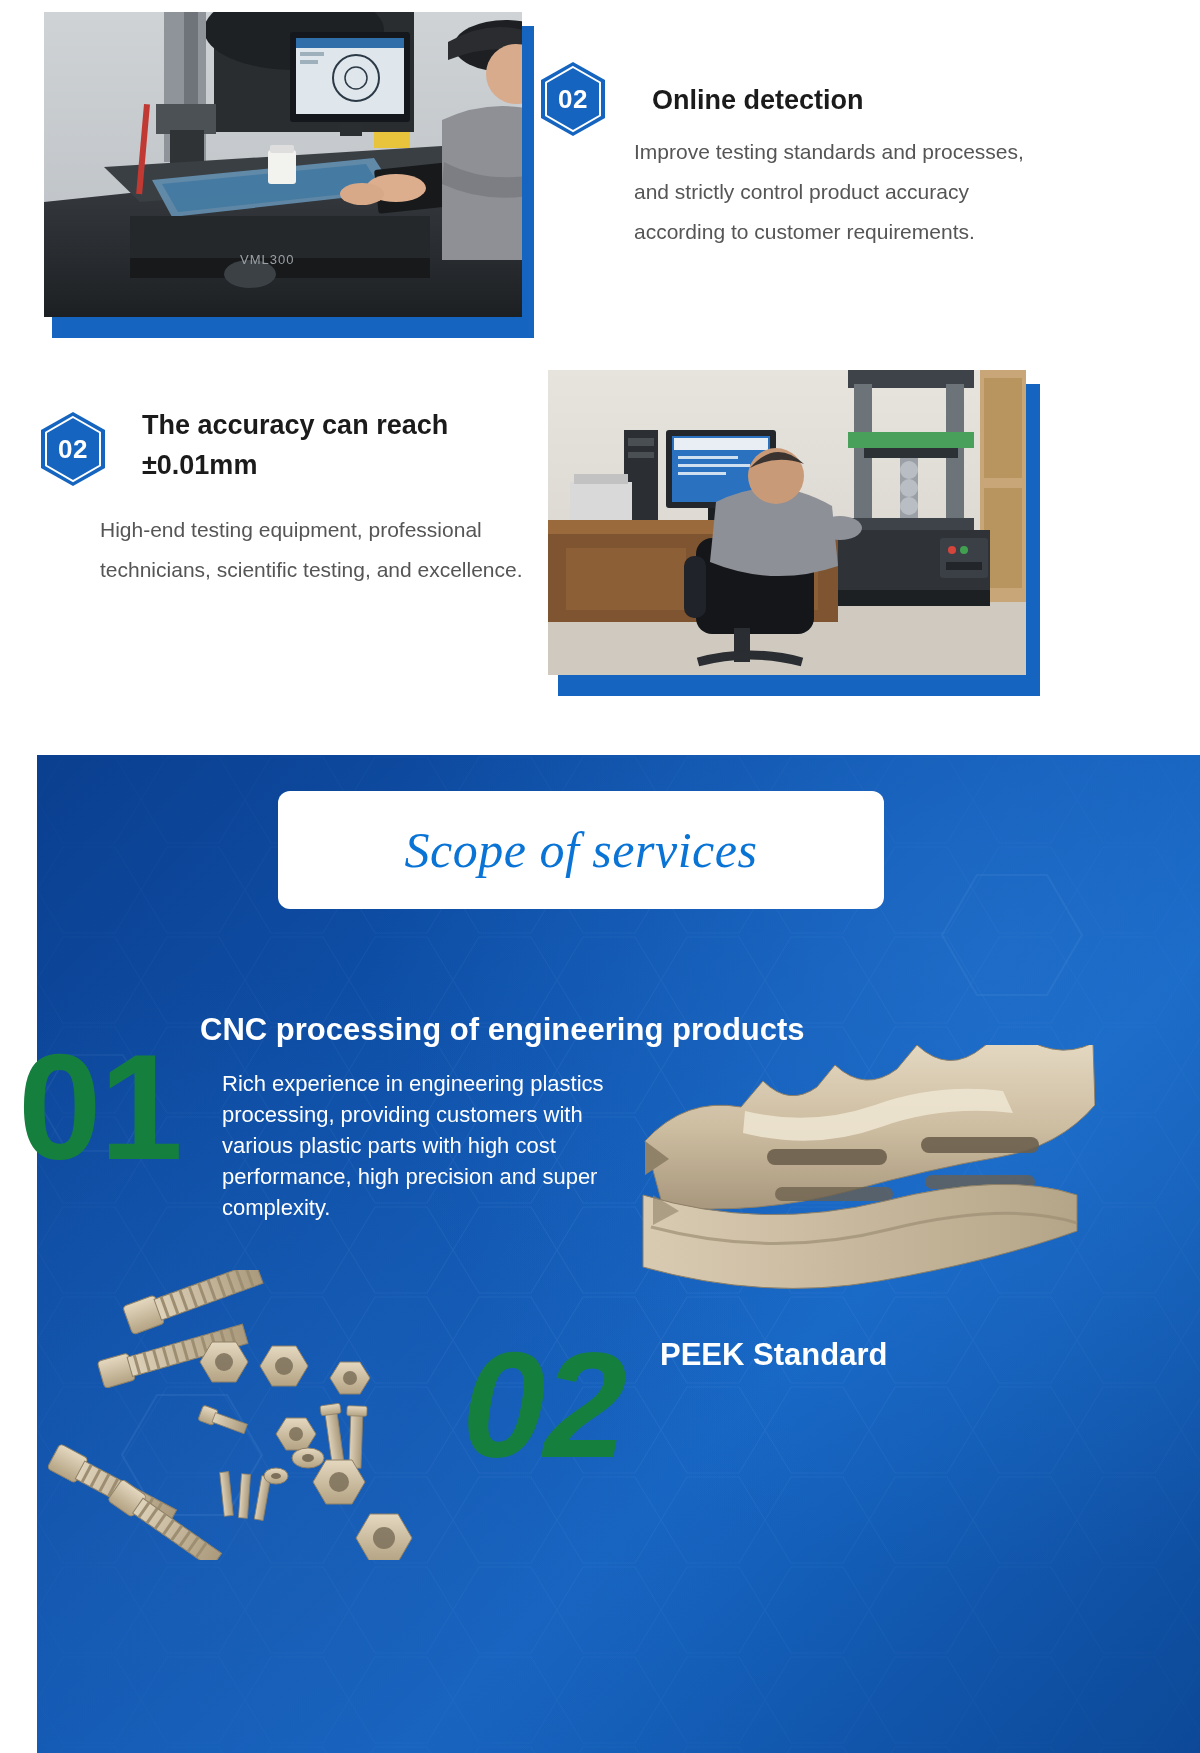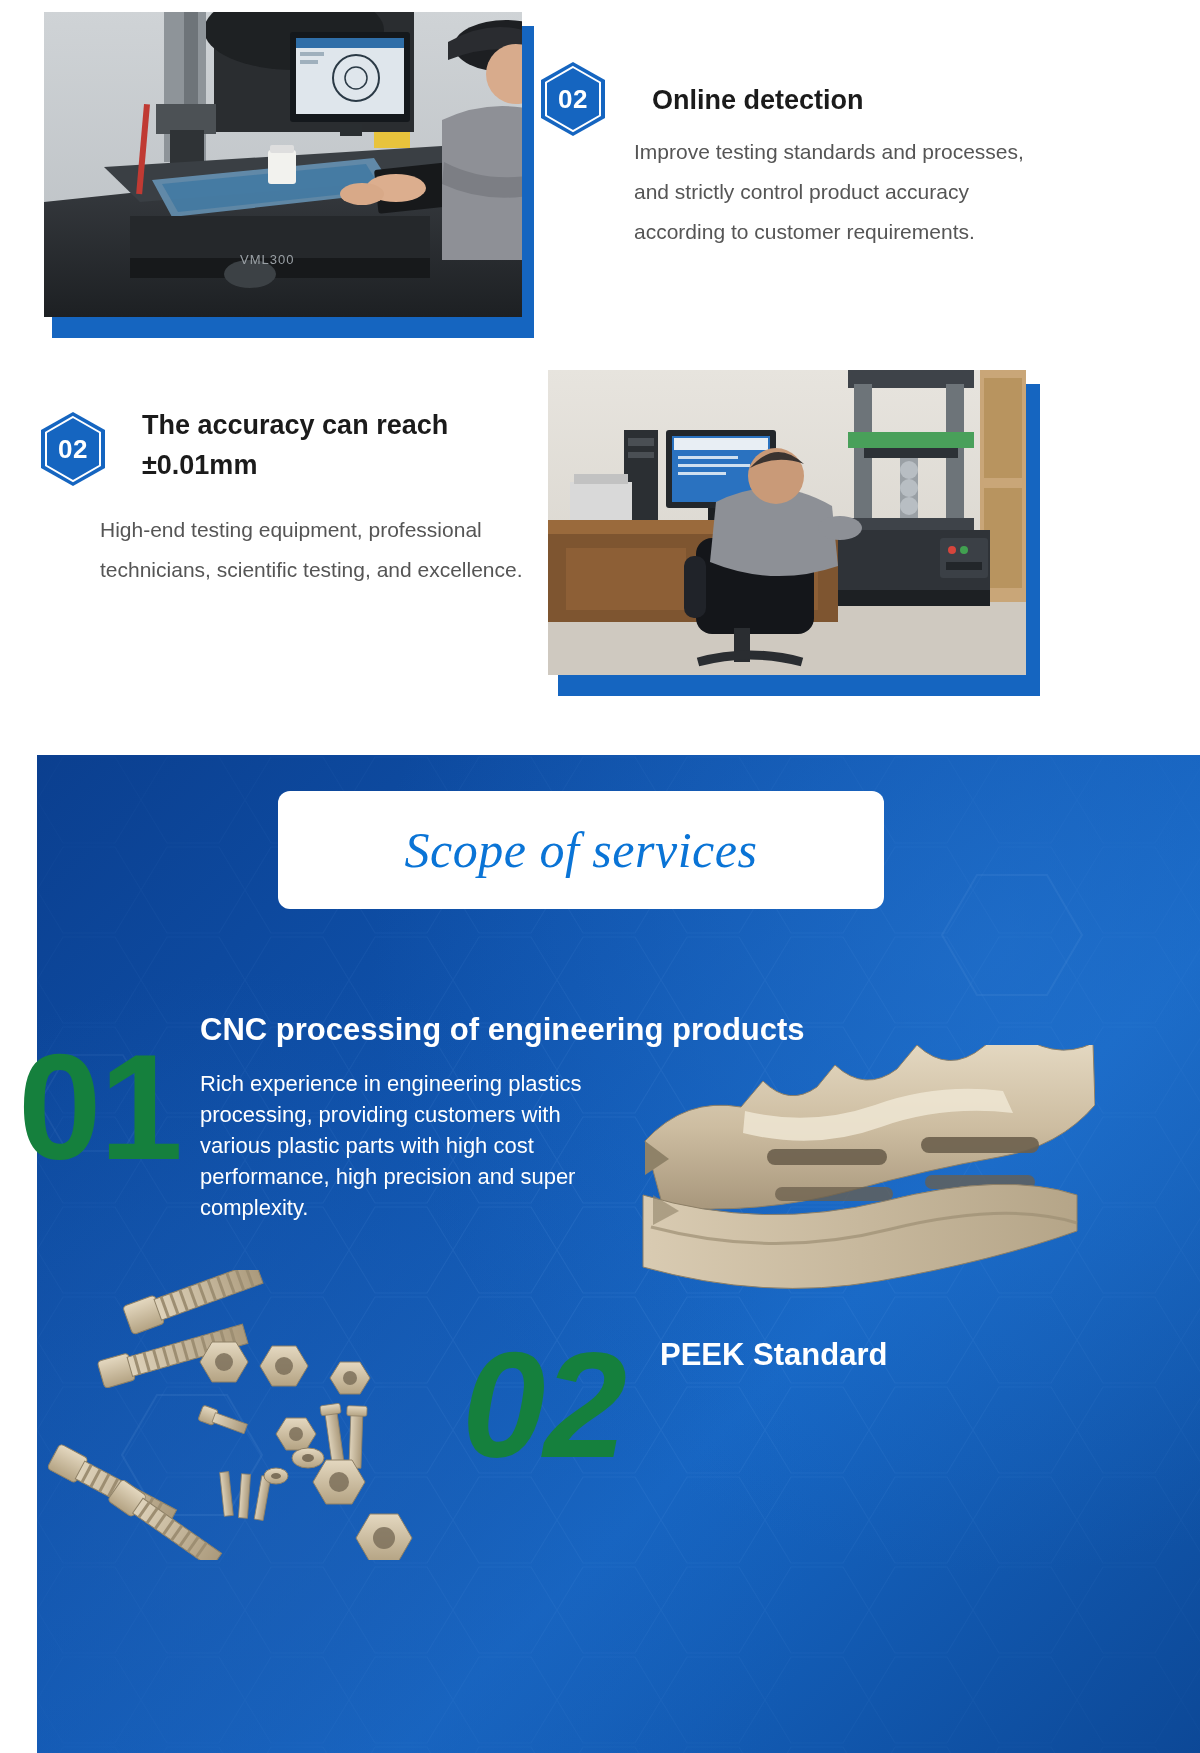--- a/index.html
+++ b/index.html
@@ -124,20 +124,21 @@
     color: #fff;
     font-size: 31px;
     font-weight: bold;
     line-height: 40px;
   }
   .svc-body {
     position: absolute;
     color: #fff;
     font-size: 22px;
     line-height: 31px;
+    margin-left: 22px;
   }
 
   #num01   { left: 18px;  top: 1032px; }
   #title01 { left: 200px; top: 1010px; width: 760px; }
   #body01  { left: 200px; top: 1068px; width: 420px; }
 
   #num02   { left: 462px; top: 1330px; font-style: italic; }
   #title02 { left: 660px; top: 1335px; width: 480px; }
   #body02  { left: 660px; top: 1392px; width: 410px; }
 

